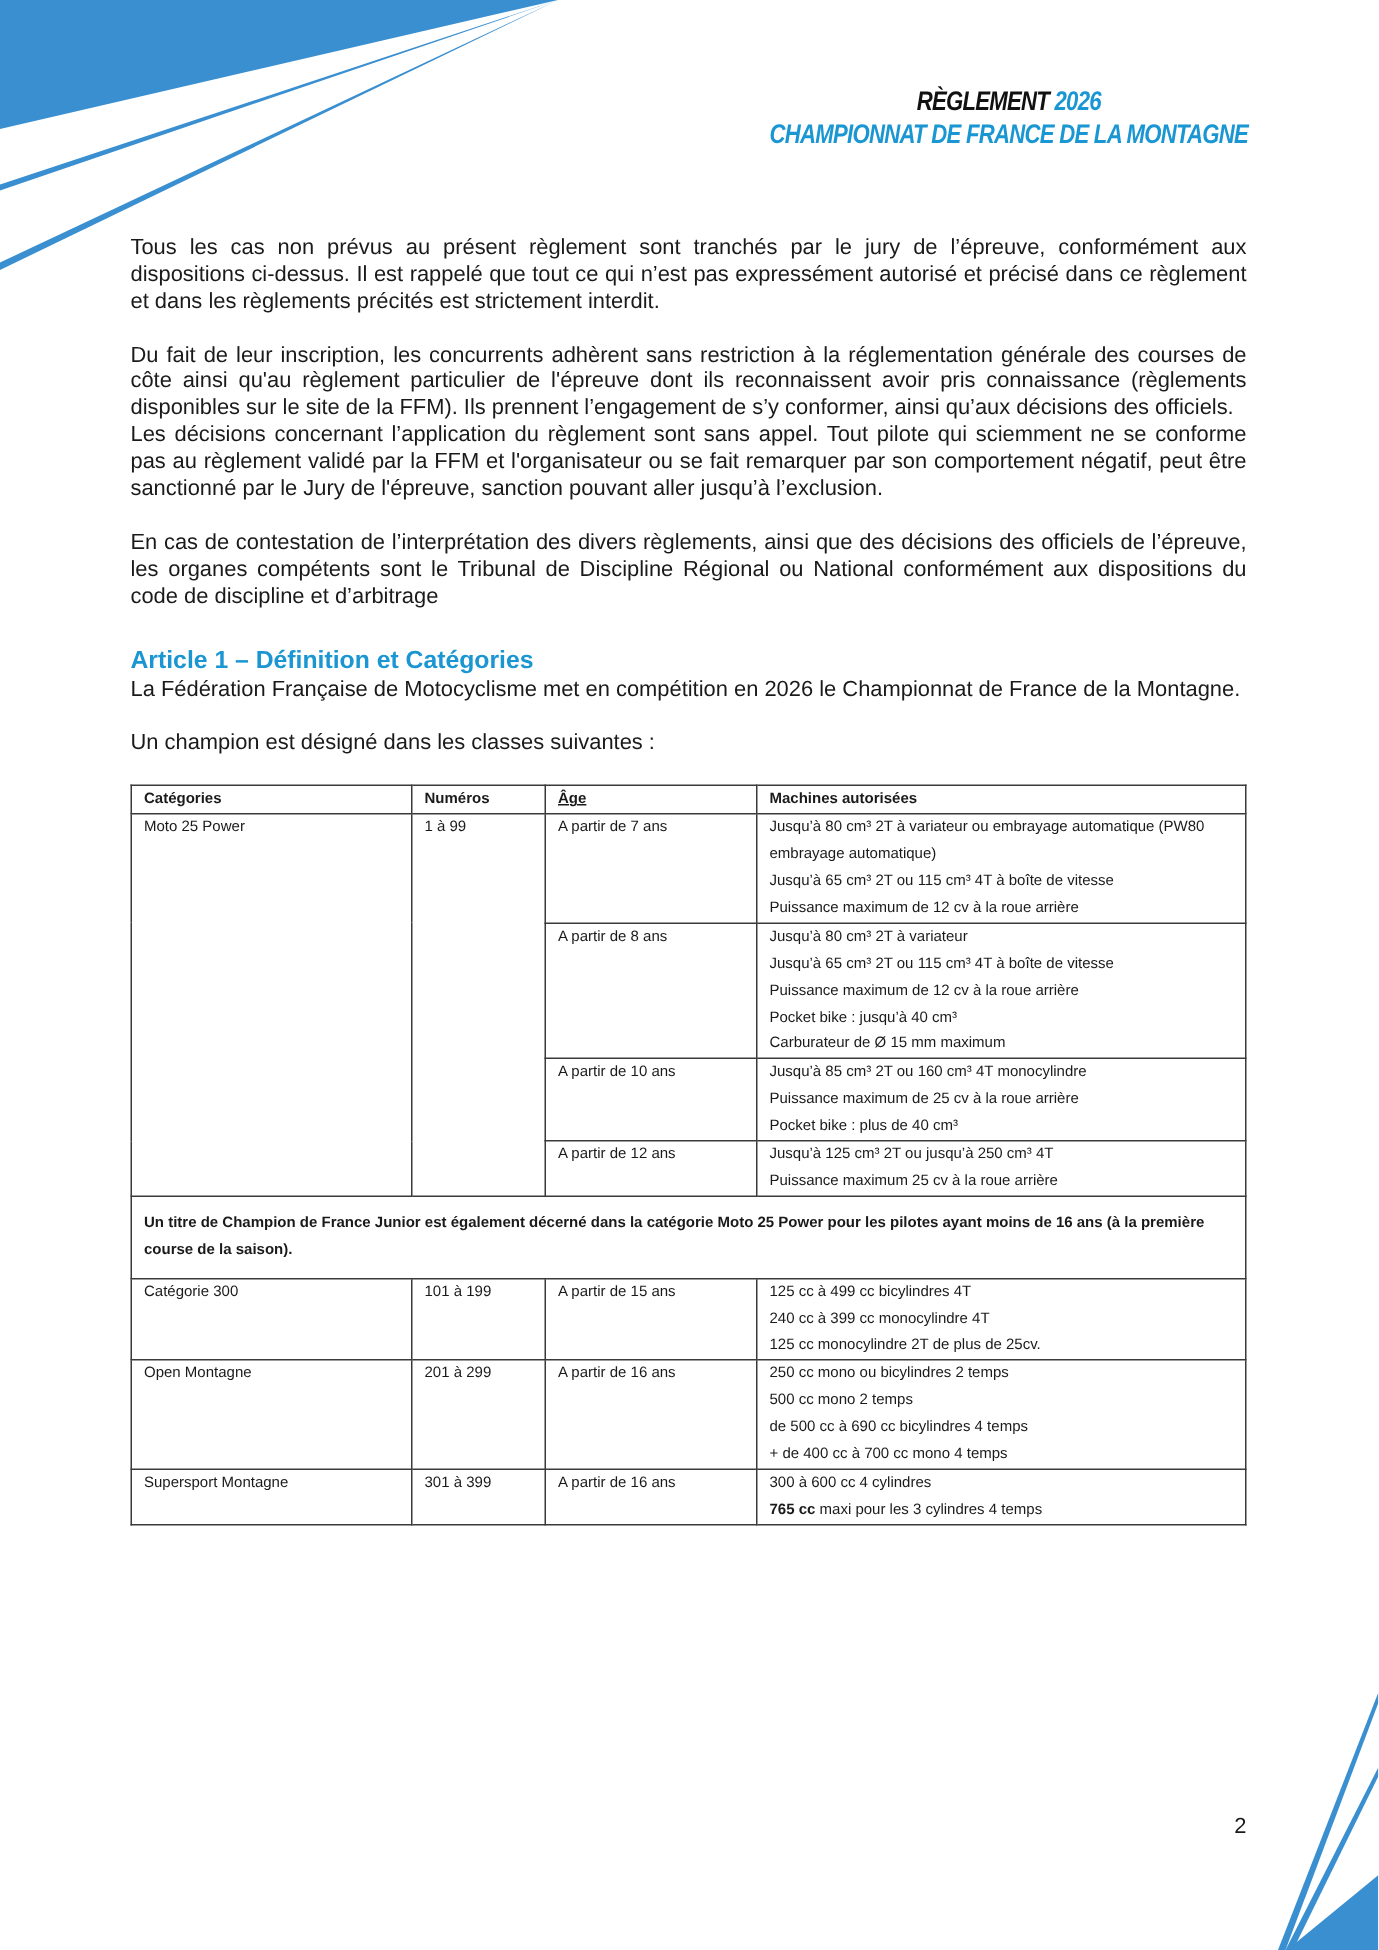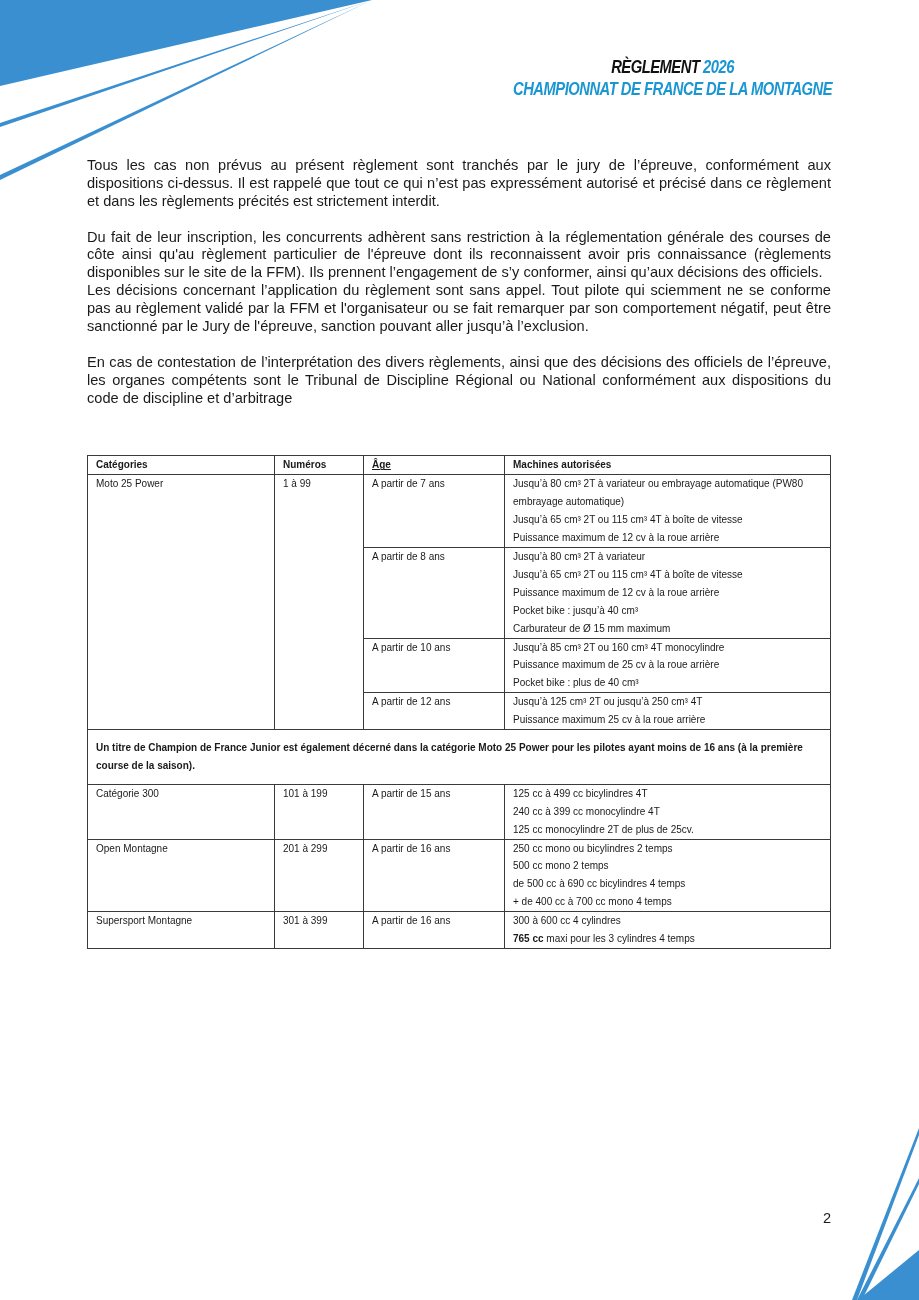--- a/index.html
+++ b/index.html
@@ -128,21 +128,24 @@
 <div class="content">
   <div class="gap"></div>
   <p>Tous les cas non prévus au présent règlement sont tranchés par le jury de l’épreuve, conformément aux dispositions ci-dessus. Il est rappelé que tout ce qui n’est pas expressément autorisé et précisé dans ce règlement et dans les règlements précités est strictement interdit.</p>
   <div class="gap"></div>
   <p>Du fait de leur inscription, les concurrents adhèrent sans restriction à la réglementation générale des courses de côte ainsi qu'au règlement particulier de l'épreuve dont ils reconnaissent avoir pris connaissance (règlements disponibles sur le site de la FFM). Ils prennent l’engagement de s’y conformer, ainsi qu’aux décisions des officiels.</p>
   <p>Les décisions concernant l’application du règlement sont sans appel. Tout pilote qui sciemment ne se conforme pas au règlement validé par la FFM et l'organisateur ou se fait remarquer par son comportement négatif, peut être sanctionné par le Jury de l'épreuve, sanction pouvant aller jusqu’à l’exclusion.</p>
   <div class="gap"></div>
   <p>En cas de contestation de l’interprétation des divers règlements, ainsi que des décisions des officiels de l’épreuve, les organes compétents sont le Tribunal de Discipline Régional ou National conformément aux dispositions du code de discipline et d’arbitrage</p>
 
   <div class="gap" style="height:12px"></div>
-  <div class="gap"></div>
+  <div class="article-title">Article 1 – Définition et Catégories</div>
+  <p>La Fédération Française de Motocyclisme met en compétition en 2026 le Championnat de France de la Montagne.</p>
+  <div class="gap"></div>
+  <p>Un champion est désigné dans les classes suivantes :</p>
 
   <table class="cats">
     <tbody>
         <tr>
       <th class="col1">Catégories</th>
       <th class="col2">Numéros</th>
       <th class="col3">Âge</th>
       <th>Machines autorisées</th>
     </tr>
 

